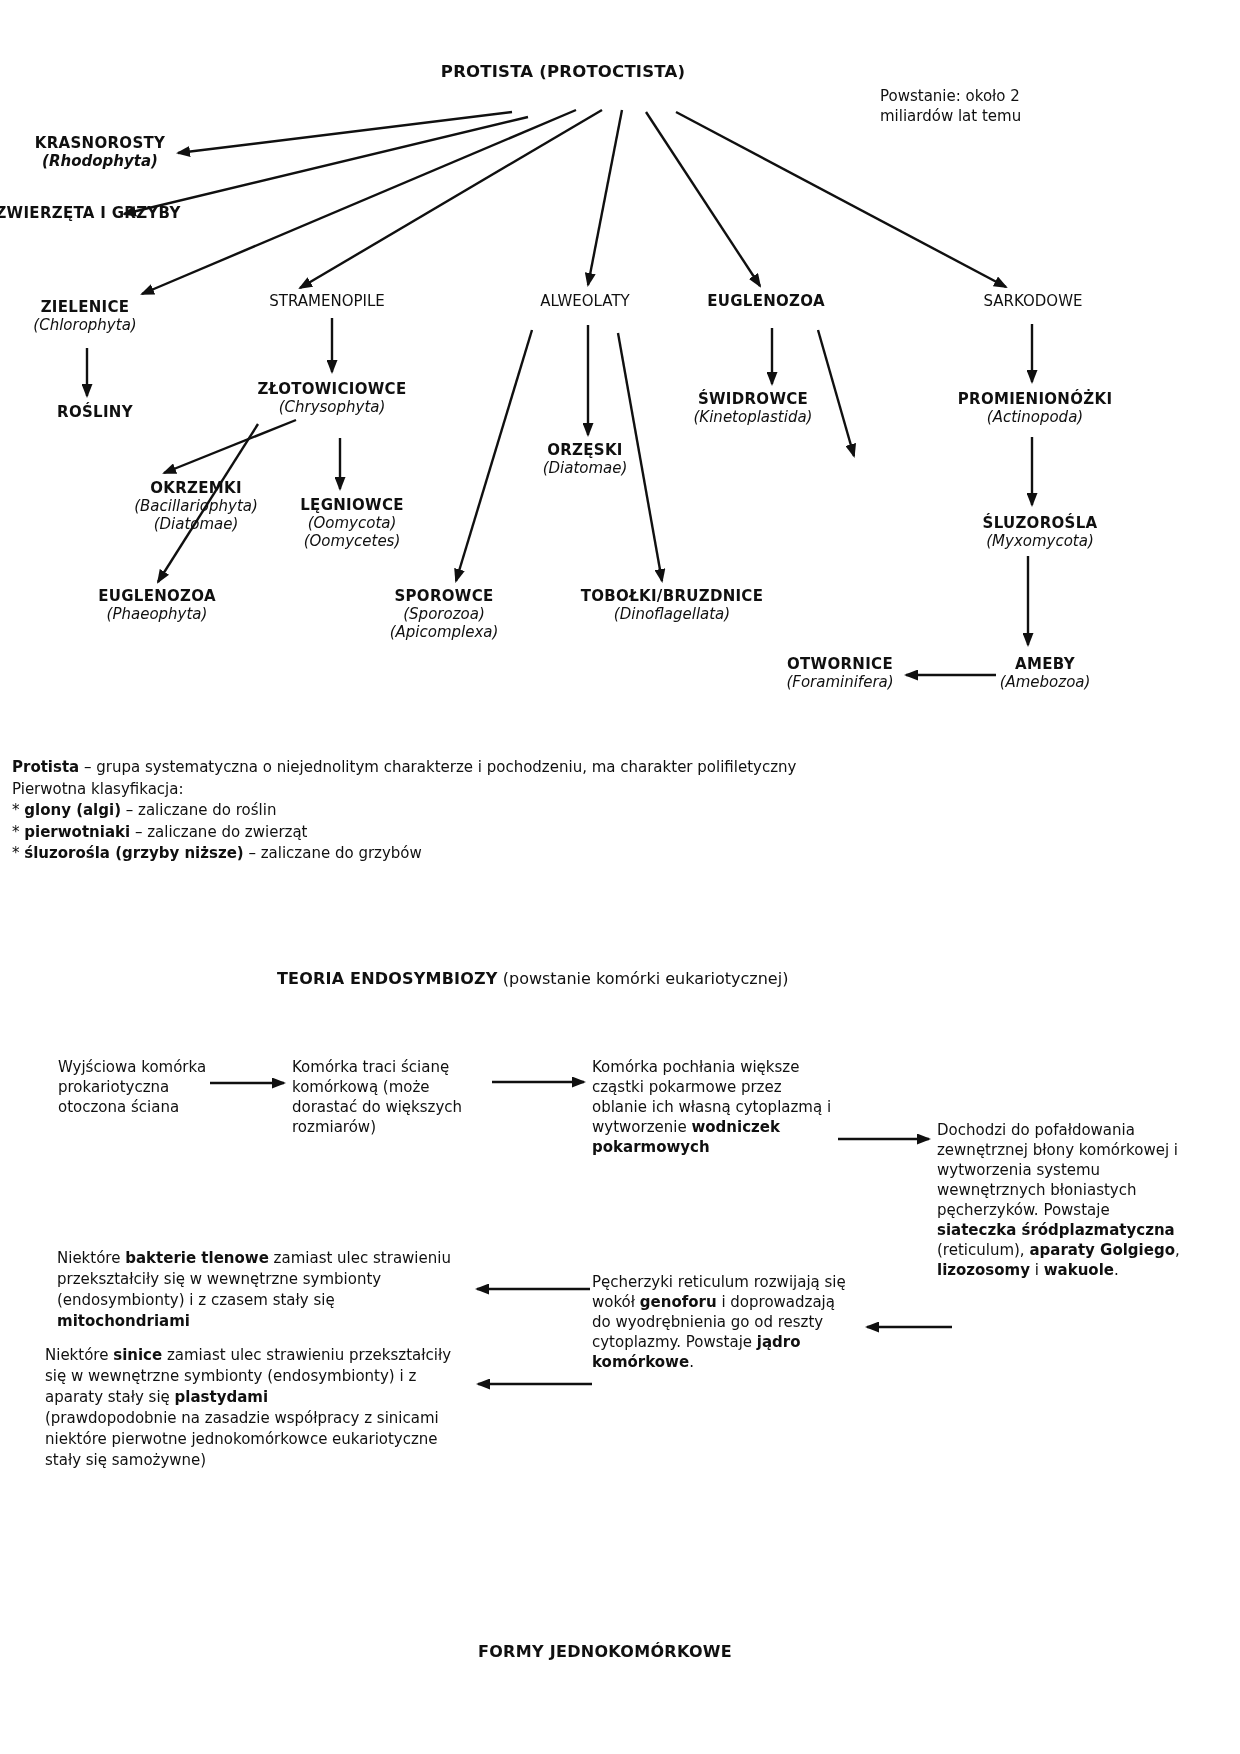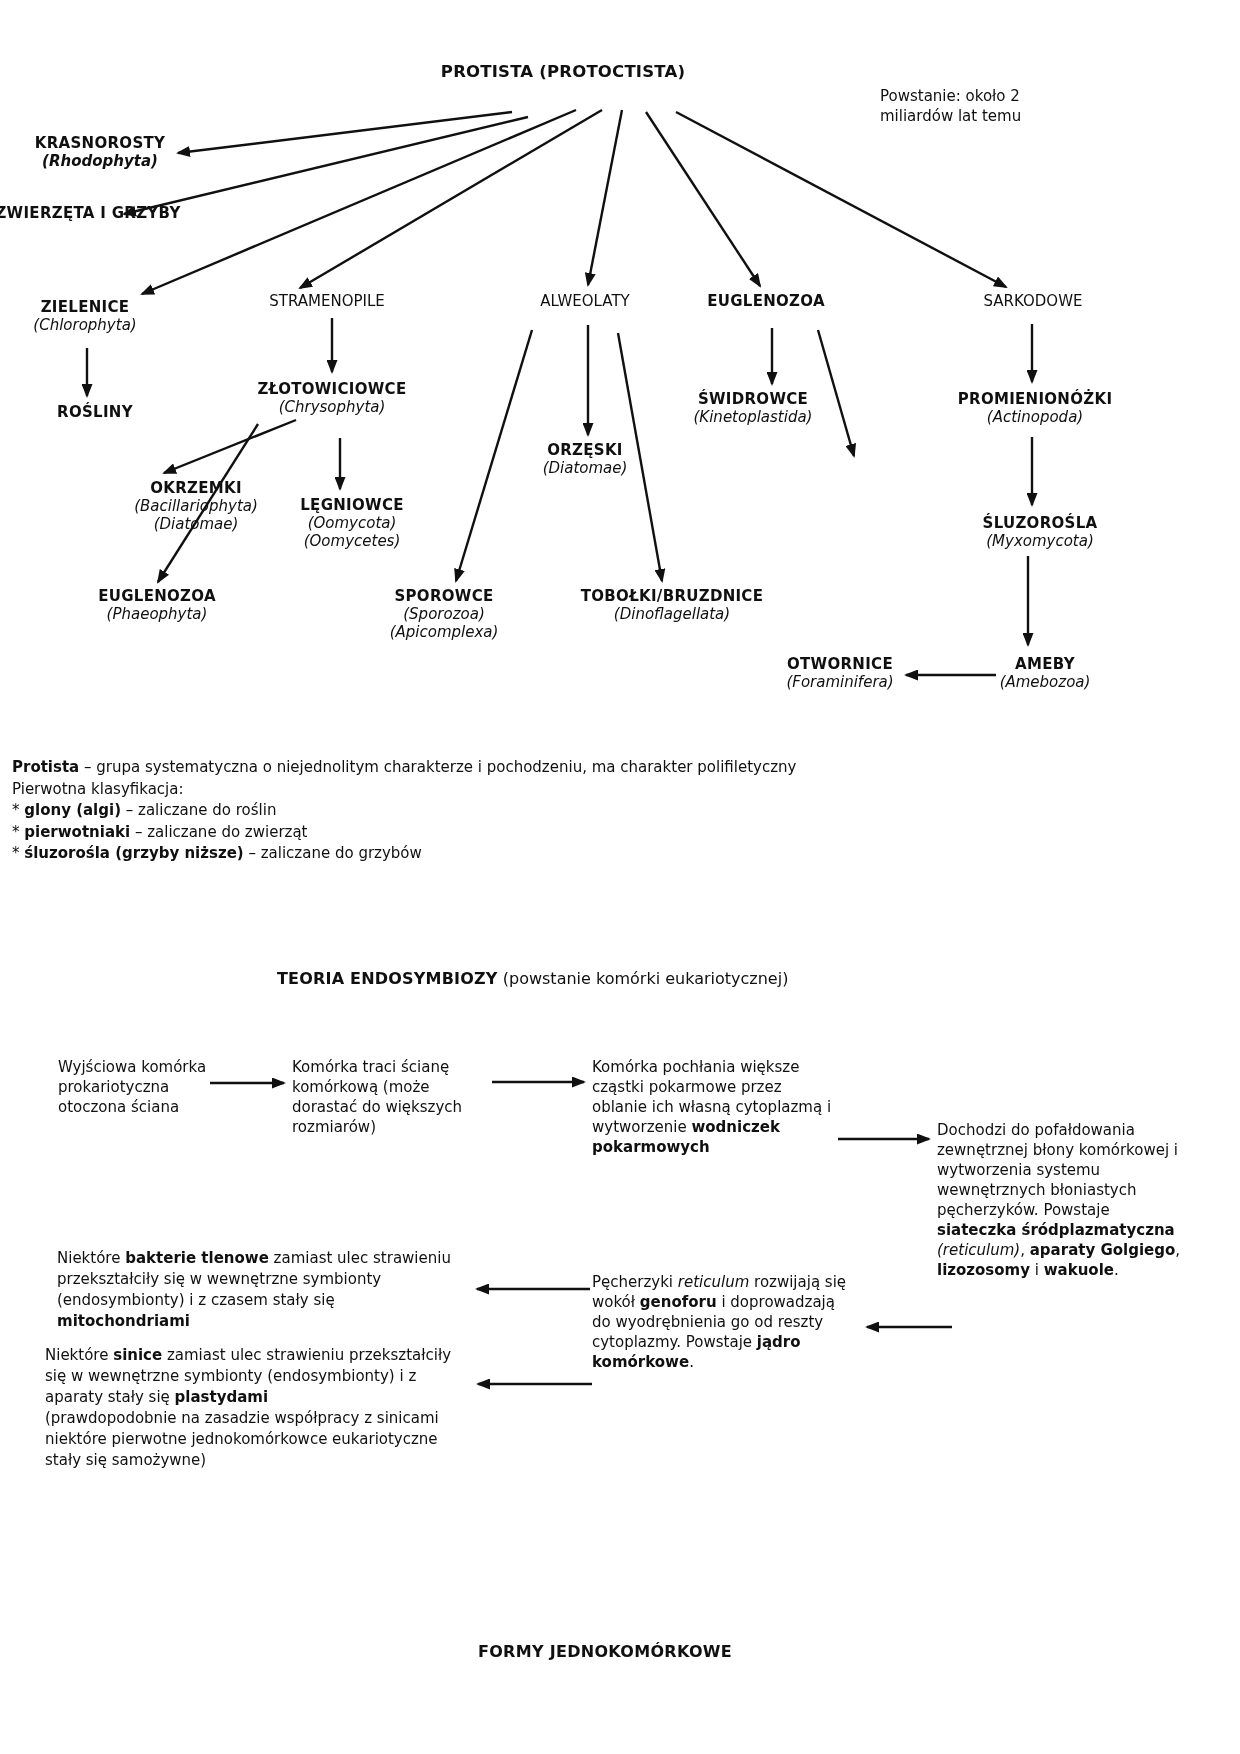--- a/index.html
+++ b/index.html
@@ -31,21 +31,21 @@
   .section-heading{
     position:absolute;left:277px;top:969px;font-size:16px;white-space:nowrap;z-index:2;
   }
   .section-heading .hb{font-weight:700;letter-spacing:.2px;}
   .footer-heading{
     position:absolute;left:605px;top:1642px;transform:translateX(-50%);
     font-weight:700;font-size:16px;letter-spacing:.3px;white-space:nowrap;z-index:2;
   }
   .box{position:absolute;font-size:15px;white-space:nowrap;z-index:2;}
   .sb{font-weight:700;}
-  .si{font-style:italic;}
+  .si{}
 </style>
 </head>
 <body>
 
 <svg id="arrow-layer" width="1240" height="1754" viewBox="0 0 1240 1754" xmlns="http://www.w3.org/2000/svg">
   <defs>
     <marker id="ah" markerUnits="userSpaceOnUse" markerWidth="14" markerHeight="11" refX="12" refY="5.5" orient="auto">
       <polygon points="0,0 14,5.5 0,11" fill="#101010"></polygon>
     </marker>
   </defs>

